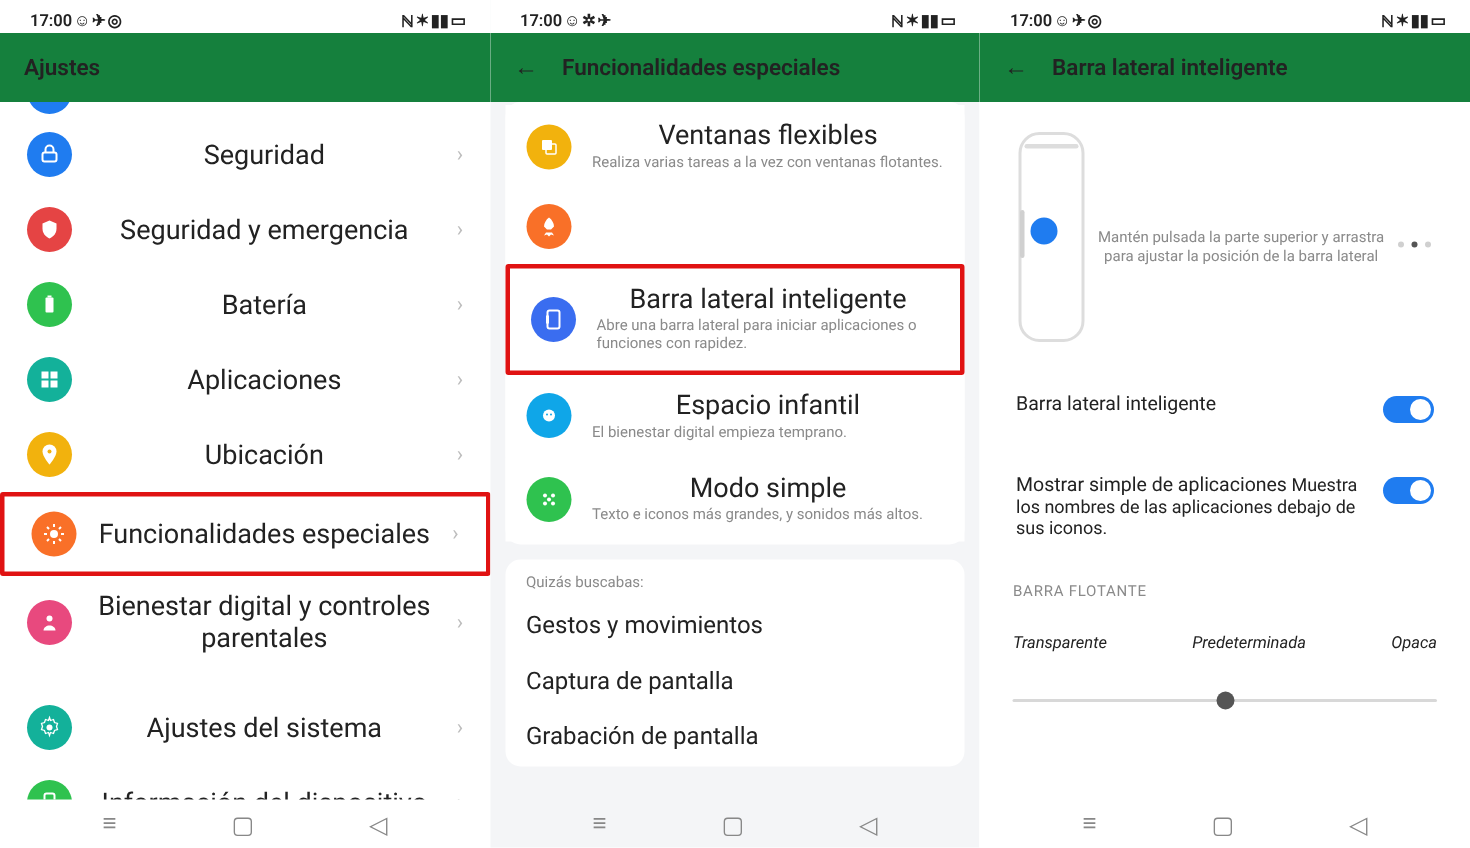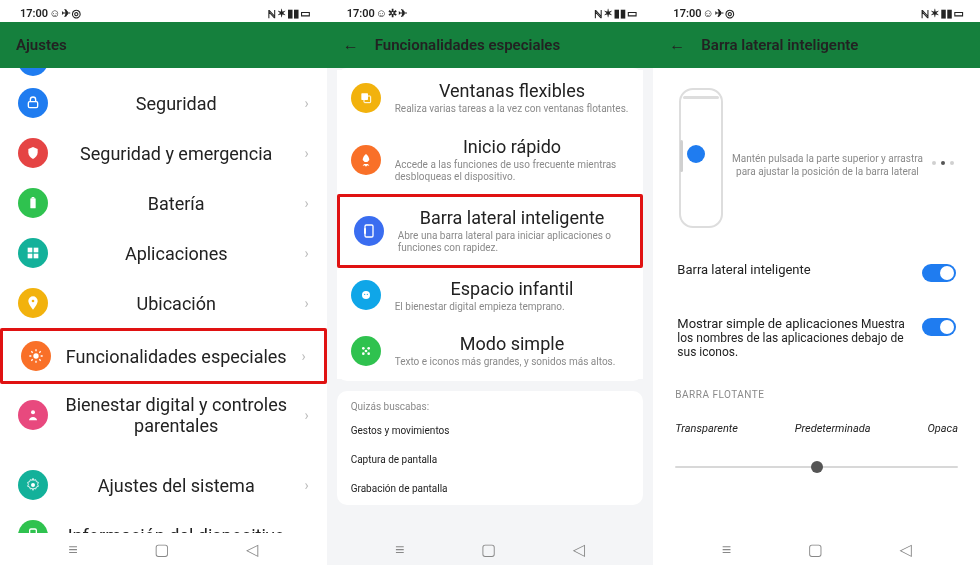--- a/index.html
+++ b/index.html
@@ -88,21 +88,21 @@
   
   .card {
     background: #fff;
     margin: 0 10px;
     border-radius: 10px;
     padding: 2px 0;
   }
   .card + .card { margin-top: 10px; }
   .card .row { padding: 10px 14px; }
   .small-heading { font-size: 10px; color: #8a8a8a; padding: 8px 14px 4px; }
-  .plainrow { padding: 9px 14px; font-size: 10px; }
+  .plainrow { padding: 9px 14px; font-size: 16px; }
 
   
   .preview-wrap {
     display: flex; flex-direction: row; align-items: center;
     background: #fff; border-radius: 10px; margin: 0 10px; padding: 20px 16px 12px;
   }
   .mini-phone {
     width: 75px; height: 140px; border: 2px solid #ddd; border-radius: 14px;
     position: relative; background: #fff;
   }
@@ -332,24 +332,20 @@
           <span class="label">Ventanas flexibles</span>
           <span class="label-sub">Realiza varias tareas a la vez con ventanas flotantes.</span>
         </div>
       </div>
       <div class="row">
         <span class="circle-icon c-orange">
           <svg viewBox="0 0 24 24" fill="white">
               <path d="M12 3c3 2 5 6 5 9l-3 3h-4l-3-3c0-3 2-7 5-9zM9 18l-2 3 3-1 2 2 2-2 3 1-2-3"></path>
             </svg>
         </span>
-        <div class="textcol">
-          <span class="label">Inicio rápido</span>
-          <span class="label-sub">Accede a las funciones de uso frecuente mientras desbloqueas el dispositivo.</span>
-        </div>
       </div>
       <div class="row hl-red">
         <span class="circle-icon c-bluegr">
           <svg viewBox="0 0 24 24" fill="none" stroke="white" stroke-width="2">
               <rect x="6" y="3" width="12" height="18" rx="2"></rect>
               <line x1="6" y1="8" x2="6" y2="16" stroke-width="3"></line>
             </svg>
         </span>
         <div class="textcol">
           <span class="label">Barra lateral inteligente</span>

